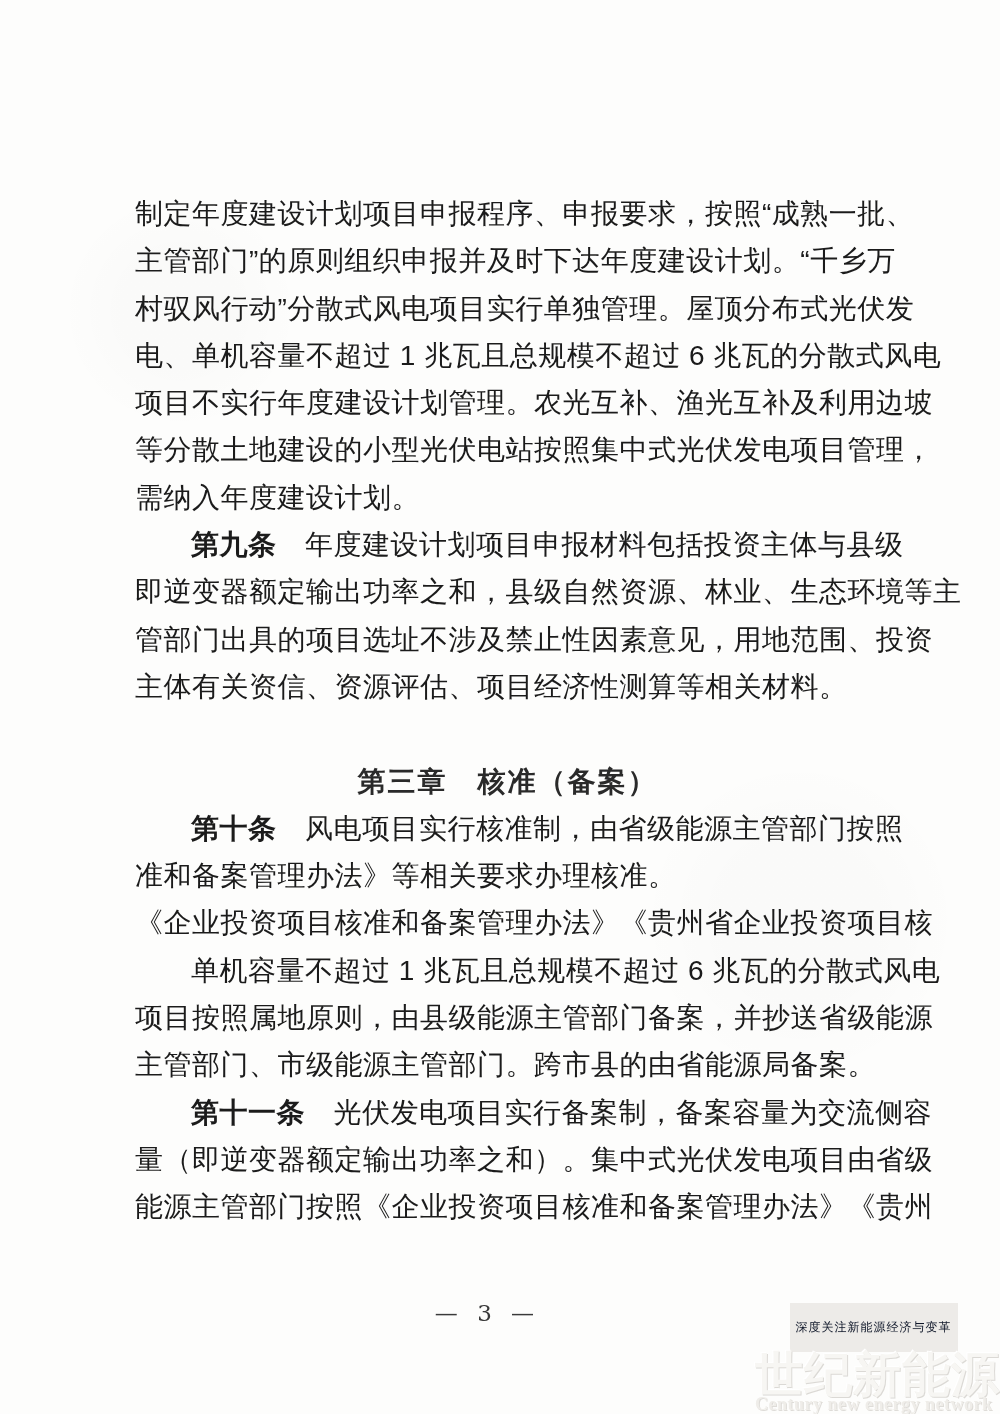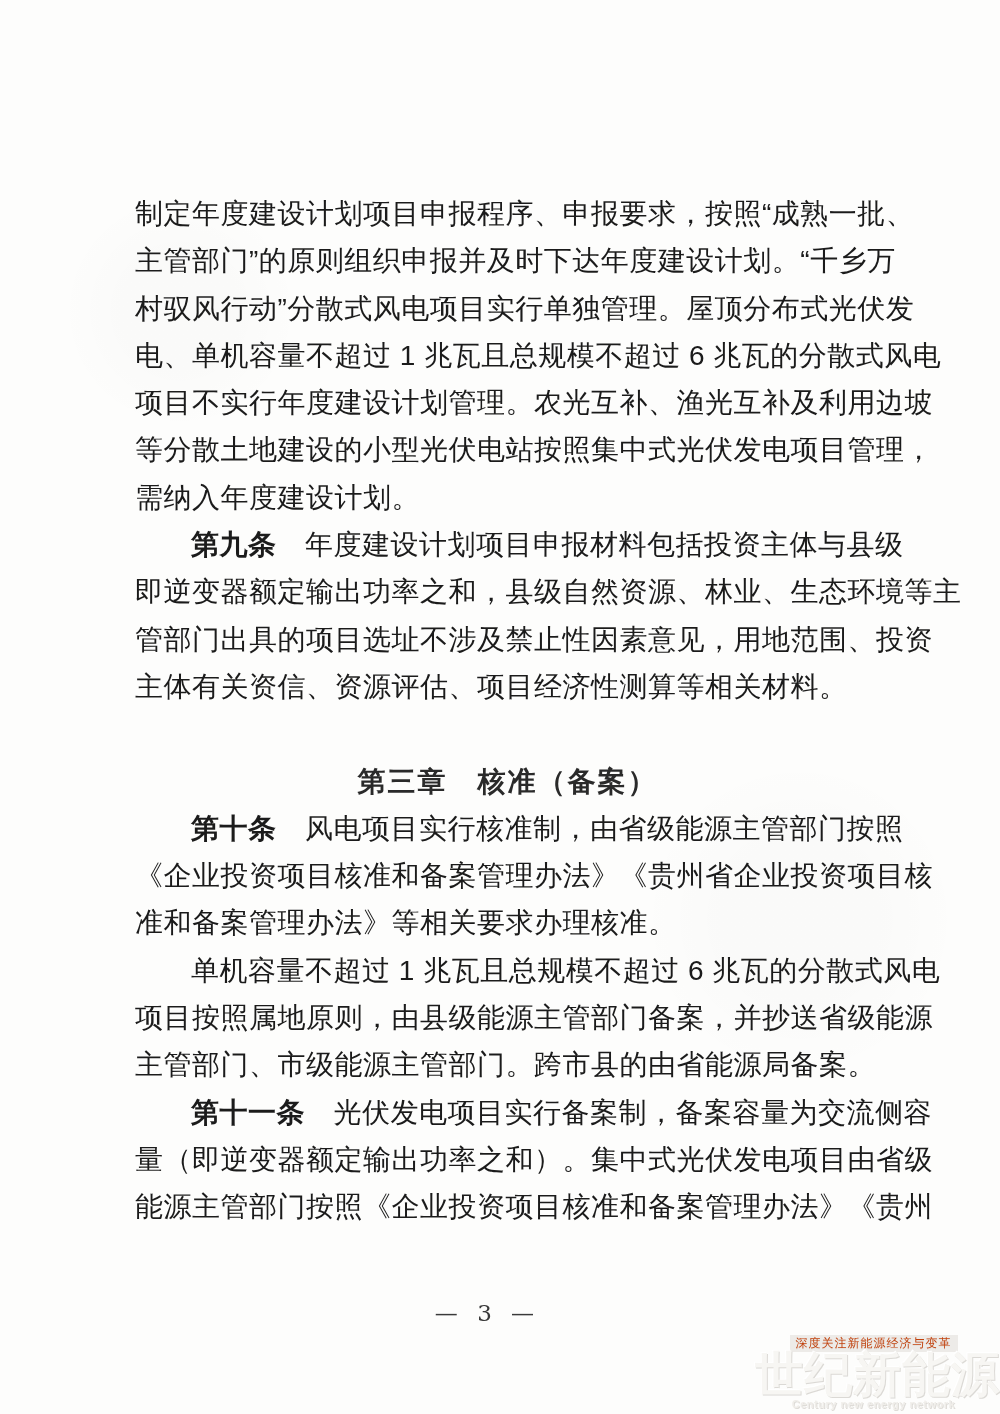--- a/index.html
+++ b/index.html
@@ -66,40 +66,40 @@
     position: absolute;
     right: 8px;
     bottom: 2px;
     width: 237px;
     text-align: center;
     user-select: none;
   }
   .wm-tagline {
     display: inline-block;
     background: #edebe8;
-    color: #c2410c;
+    color: #0f172a;
     font-size: 12px;
     line-height: 17px;
-    padding: 0 6px;
+    padding: 16px 6px;
     letter-spacing: 1px;
     margin-bottom: 2px;
     text-shadow: 0 1px 0 #e2e0dc;
   }
   .wm-title {
     font-size: 48px;
     font-weight: 700;
     line-height: 42px;
     color: #f7f6f3;
     letter-spacing: 1px;
     text-shadow: 1px 1px 0 #dbd9d5, -1px -1px 0 #ffffff;
     white-space: nowrap;
   }
   .wm-subtitle {
-    font-family: Liberation Sans, sans-serif;
-    font-size: 11px;
+    font-family: Liberation Serif, serif;
+    font-size: 18px;
     font-weight: 700;
     line-height: 16px;
     color: #efede9;
     letter-spacing: 0.5px;
     text-shadow: 1px 1px 0 #dedcd8;
     white-space: nowrap;
   }
 </style>
 </head>
 <body>
@@ -117,22 +117,22 @@
     <div class="tline lastline">需纳入年度建设计划。</div>
 
     <div class="tline indent"><span class="boldnum">第九条</span><span>　年度建设计划项目申报材料包括投资主体与县级</span></div>
     <div class="tline">即逆变器额定输出功率之和，县级自然资源、林业、生态环境等主</div>
     <div class="tline">管部门出具的项目选址不涉及禁止性因素意见，用地范围、投资</div>
     <div class="tline lastline">主体有关资信、资源评估、项目经济性测算等相关材料。</div>
 
     <div class="chapter-heading">第三章　核准（备案）</div>
 
     <div class="tline indent"><span class="boldnum">第十条</span><span>　风电项目实行核准制，由省级能源主管部门按照</span></div>
+    <div class="tline lastline">准和备案管理办法》等相关要求办理核准。</div>
     <div class="tline">《企业投资项目核准和备案管理办法》《贵州省企业投资项目核</div>
-    <div class="tline lastline">准和备案管理办法》等相关要求办理核准。</div>
 
     <div class="tline indent">单机容量不超过 1 兆瓦且总规模不超过 6 兆瓦的分散式风电</div>
     <div class="tline">项目按照属地原则，由县级能源主管部门备案，并抄送省级能源</div>
     <div class="tline lastline">主管部门、市级能源主管部门。跨市县的由省能源局备案。</div>
 
     <div class="tline indent"><span class="boldnum">第十一条</span><span>　光伏发电项目实行备案制，备案容量为交流侧容</span></div>
     <div class="tline">量（即逆变器额定输出功率之和）。集中式光伏发电项目由省级</div>
     <div class="tline">能源主管部门按照《企业投资项目核准和备案管理办法》《贵州</div>
 
   </div>

